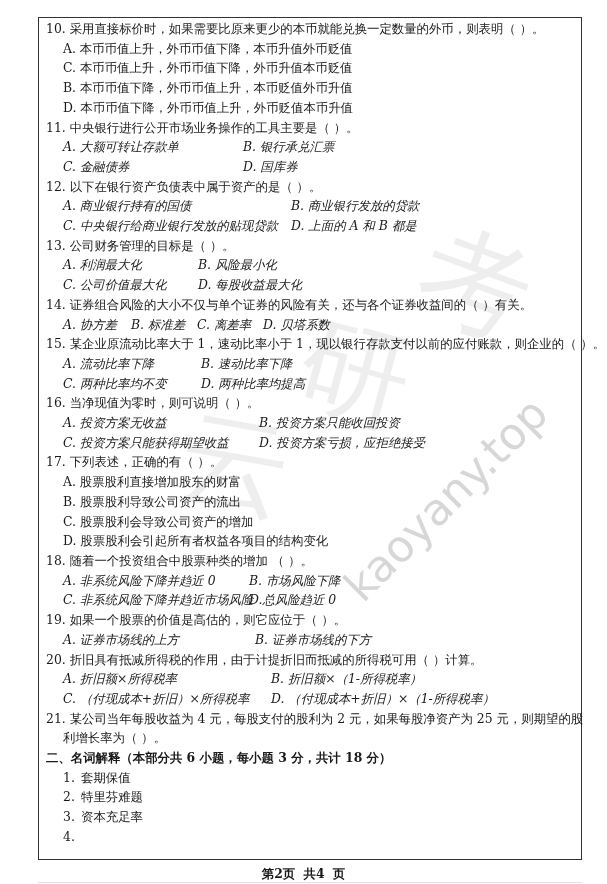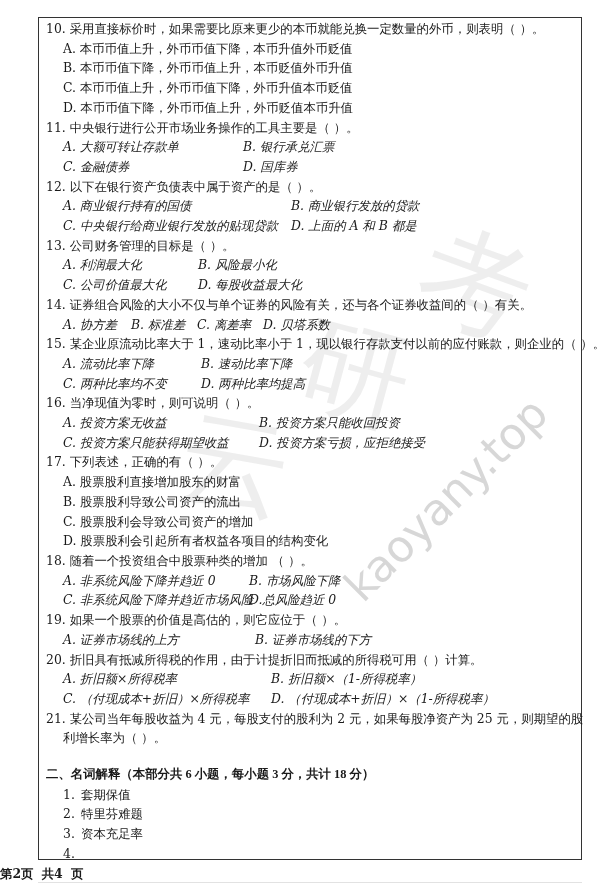--- a/index.html
+++ b/index.html
@@ -5,45 +5,45 @@
   html, body { margin: 0; padding: 0; background: #ffffff; }
   body { width: 607px; height: 884px; position: relative; overflow: hidden;
          font-family: "DejaVu Serif", "Liberation Serif", serif; color: #1a1a1a; }
   .frame { position: absolute; left: 38px; top: 17px; width: 544px; height: 843px;
            border: 1.5px solid #333; box-sizing: border-box; }
   .content { position: absolute; left: 46px; top: 19px; width: 530px; font-size: 12.4px; line-height: 19.7px; }
   .q { white-space: nowrap; }
   .opts { white-space: nowrap; padding-left: 17px; }
   .opt { display: inline-block; font-style: italic; }
   .cont { padding-left: 17px; }
-  .section { margin-top: 17px; font-weight: bold; white-space: nowrap; font-family: Liberation Serif, serif; }
+  .section { font-weight: bold; white-space: nowrap; }
   .term { white-space: nowrap; margin-left: 17px; }
   .term .num { display: inline-block; width: 18px; }
-  .footer { position: absolute; left: 0; width: 607px; top: 866px; font-size: 12.4px; font-weight: bold; word-spacing: 4px; }
+  .footer { position: absolute; left: 0; width: 607px; top: 866px; text-align: center; font-size: 12.4px; font-weight: bold; word-spacing: 4px; }
   .wm-text { position: absolute; left: 370px; top: 560px; font-family: "DejaVu Sans", sans-serif;
              font-size: 44px; color: rgba(140,140,140,0.35); transform: rotate(-45deg); transform-origin: left bottom; white-space: nowrap; }
   .wm-cal { position: absolute; font-family: "DejaVu Serif", serif; color: rgba(160,160,160,0.18); font-size: 110px; }
   .bottom-line { position: absolute; left: 38px; top: 882px; width: 544px; height: 1px; background: #e2e2e2; }
 </style>
 </head>
 <body>
 
 <div class="wm-cal" style="left:420px;top:210px;transform:rotate(20deg);">考</div>
 <div class="wm-cal" style="left:300px;top:300px;transform:rotate(15deg);">研</div>
 <div class="wm-cal" style="left:180px;top:390px;transform:rotate(10deg);">云</div>
 <div class="wm-text">kaoyany.top</div>
 
 <div class="frame"></div>
 
 <div class="content">
 
   <div class="q">10. 采用直接标价时，如果需要比原来更少的本币就能兑换一定数量的外币，则表明（   ）。</div>
   <div class="opts"><span>A. 本币币值上升，外币币值下降，本币升值外币贬值</span></div>
+  <div class="opts"><span>C. 本币币值上升，外币币值下降，外币升值本币贬值</span></div>
   <div class="opts"><span>B. 本币币值下降，外币币值上升，本币贬值外币升值</span></div>
-  <div class="opts"><span>C. 本币币值上升，外币币值下降，外币升值本币贬值</span></div>
   <div class="opts"><span>D. 本币币值下降，外币币值上升，外币贬值本币升值</span></div>
 
   <div class="q">11. 中央银行进行公开市场业务操作的工具主要是（   ）。</div>
   <div class="opts"><span class="opt" style="width:180px">A. 大额可转让存款单</span><span class="opt">B. 银行承兑汇票</span></div>
   <div class="opts"><span class="opt" style="width:180px">C. 金融债券</span><span class="opt">D. 国库券</span></div>
 
   <div class="q">12. 以下在银行资产负债表中属于资产的是（   ）。</div>
   <div class="opts"><span class="opt" style="width:228px">A. 商业银行持有的国债</span><span class="opt">B. 商业银行发放的贷款</span></div>
   <div class="opts"><span class="opt" style="width:228px">C. 中央银行给商业银行发放的贴现贷款</span><span class="opt">D. 上面的 A 和 B 都是</span></div>
 

